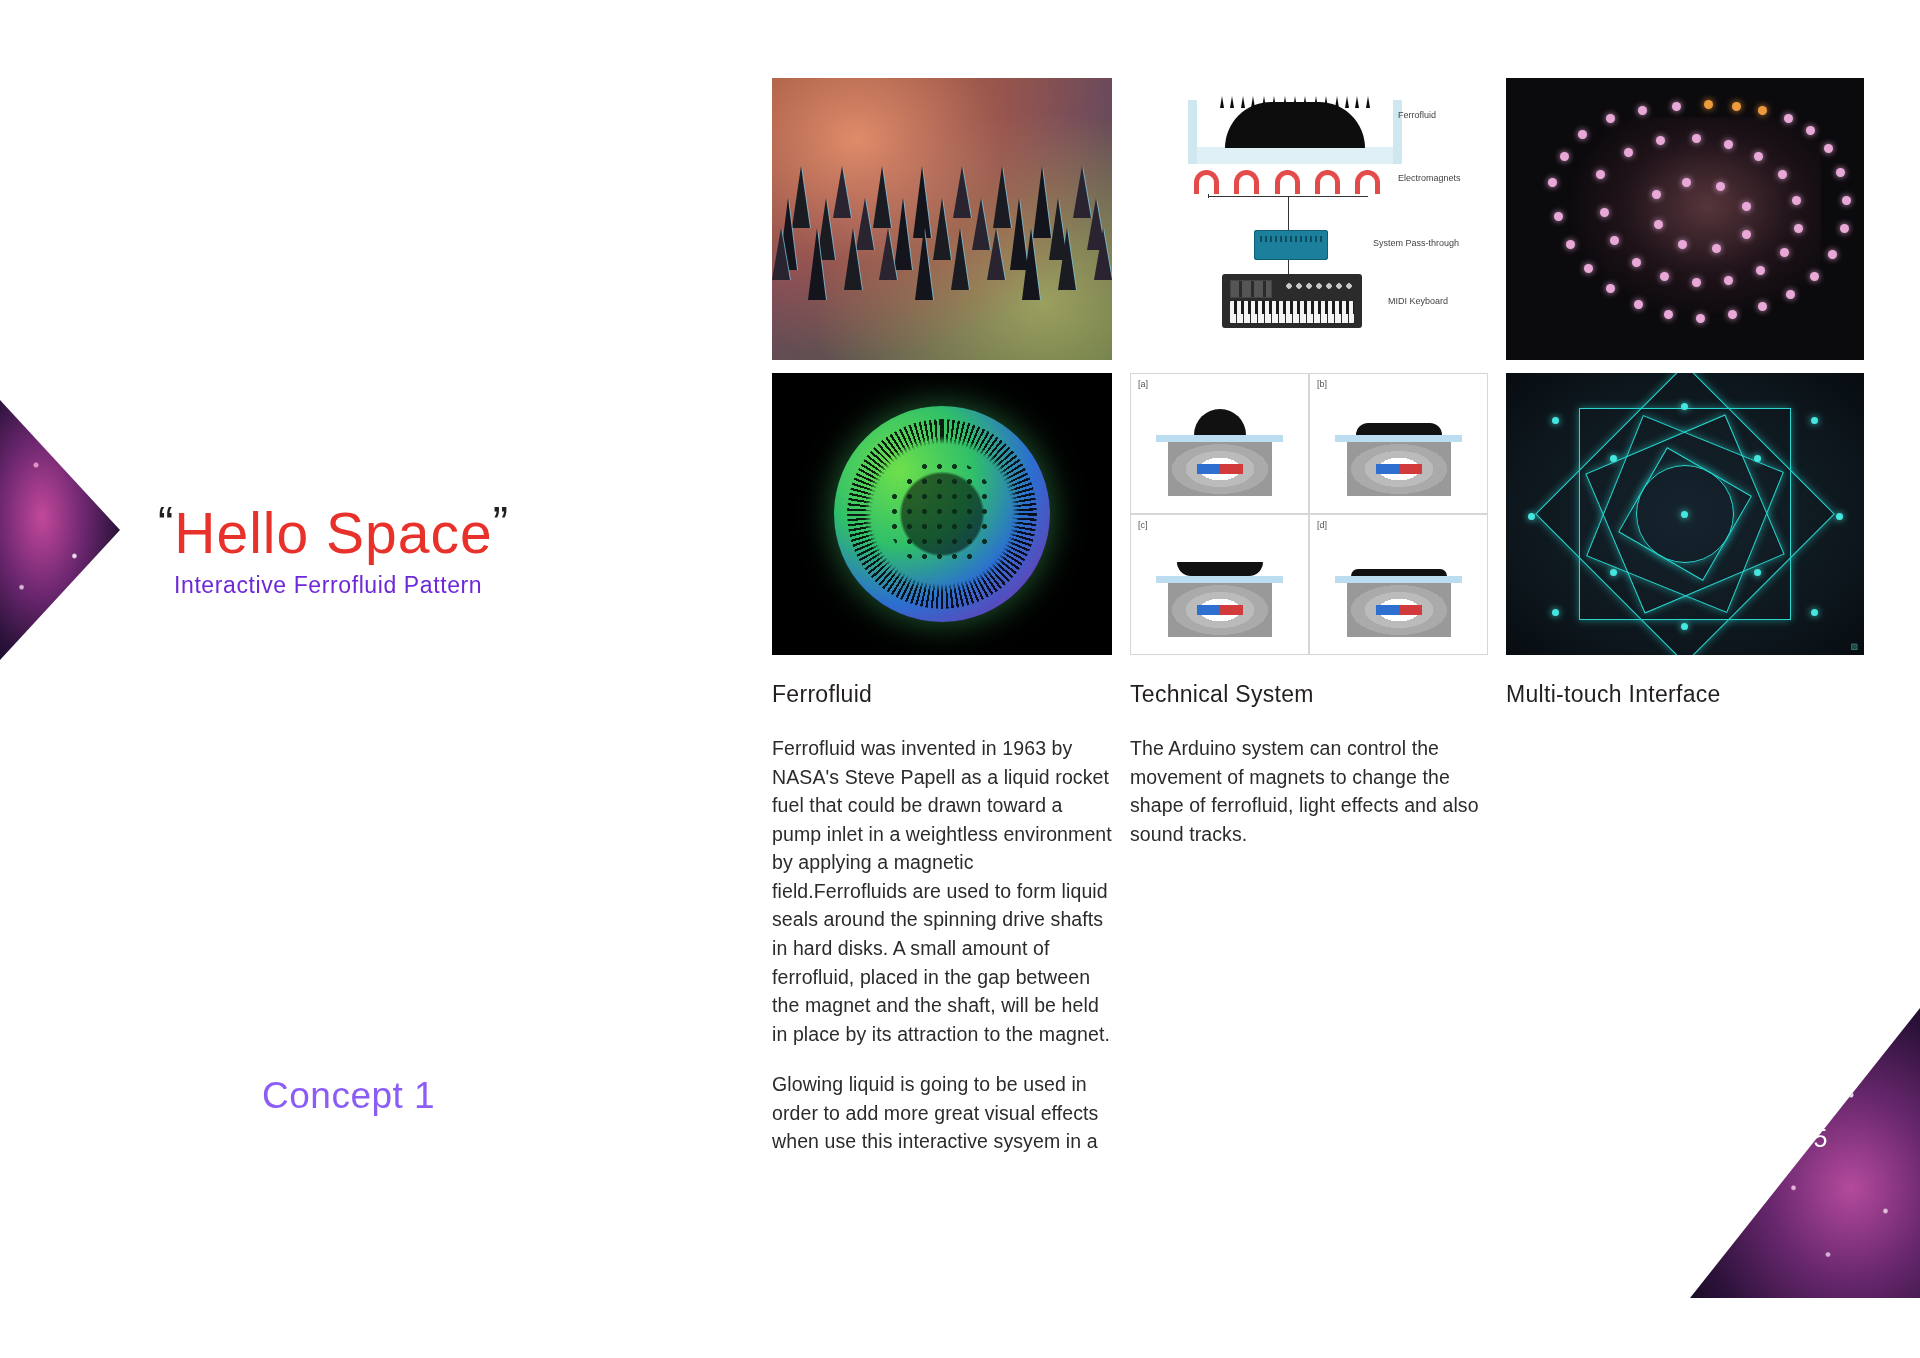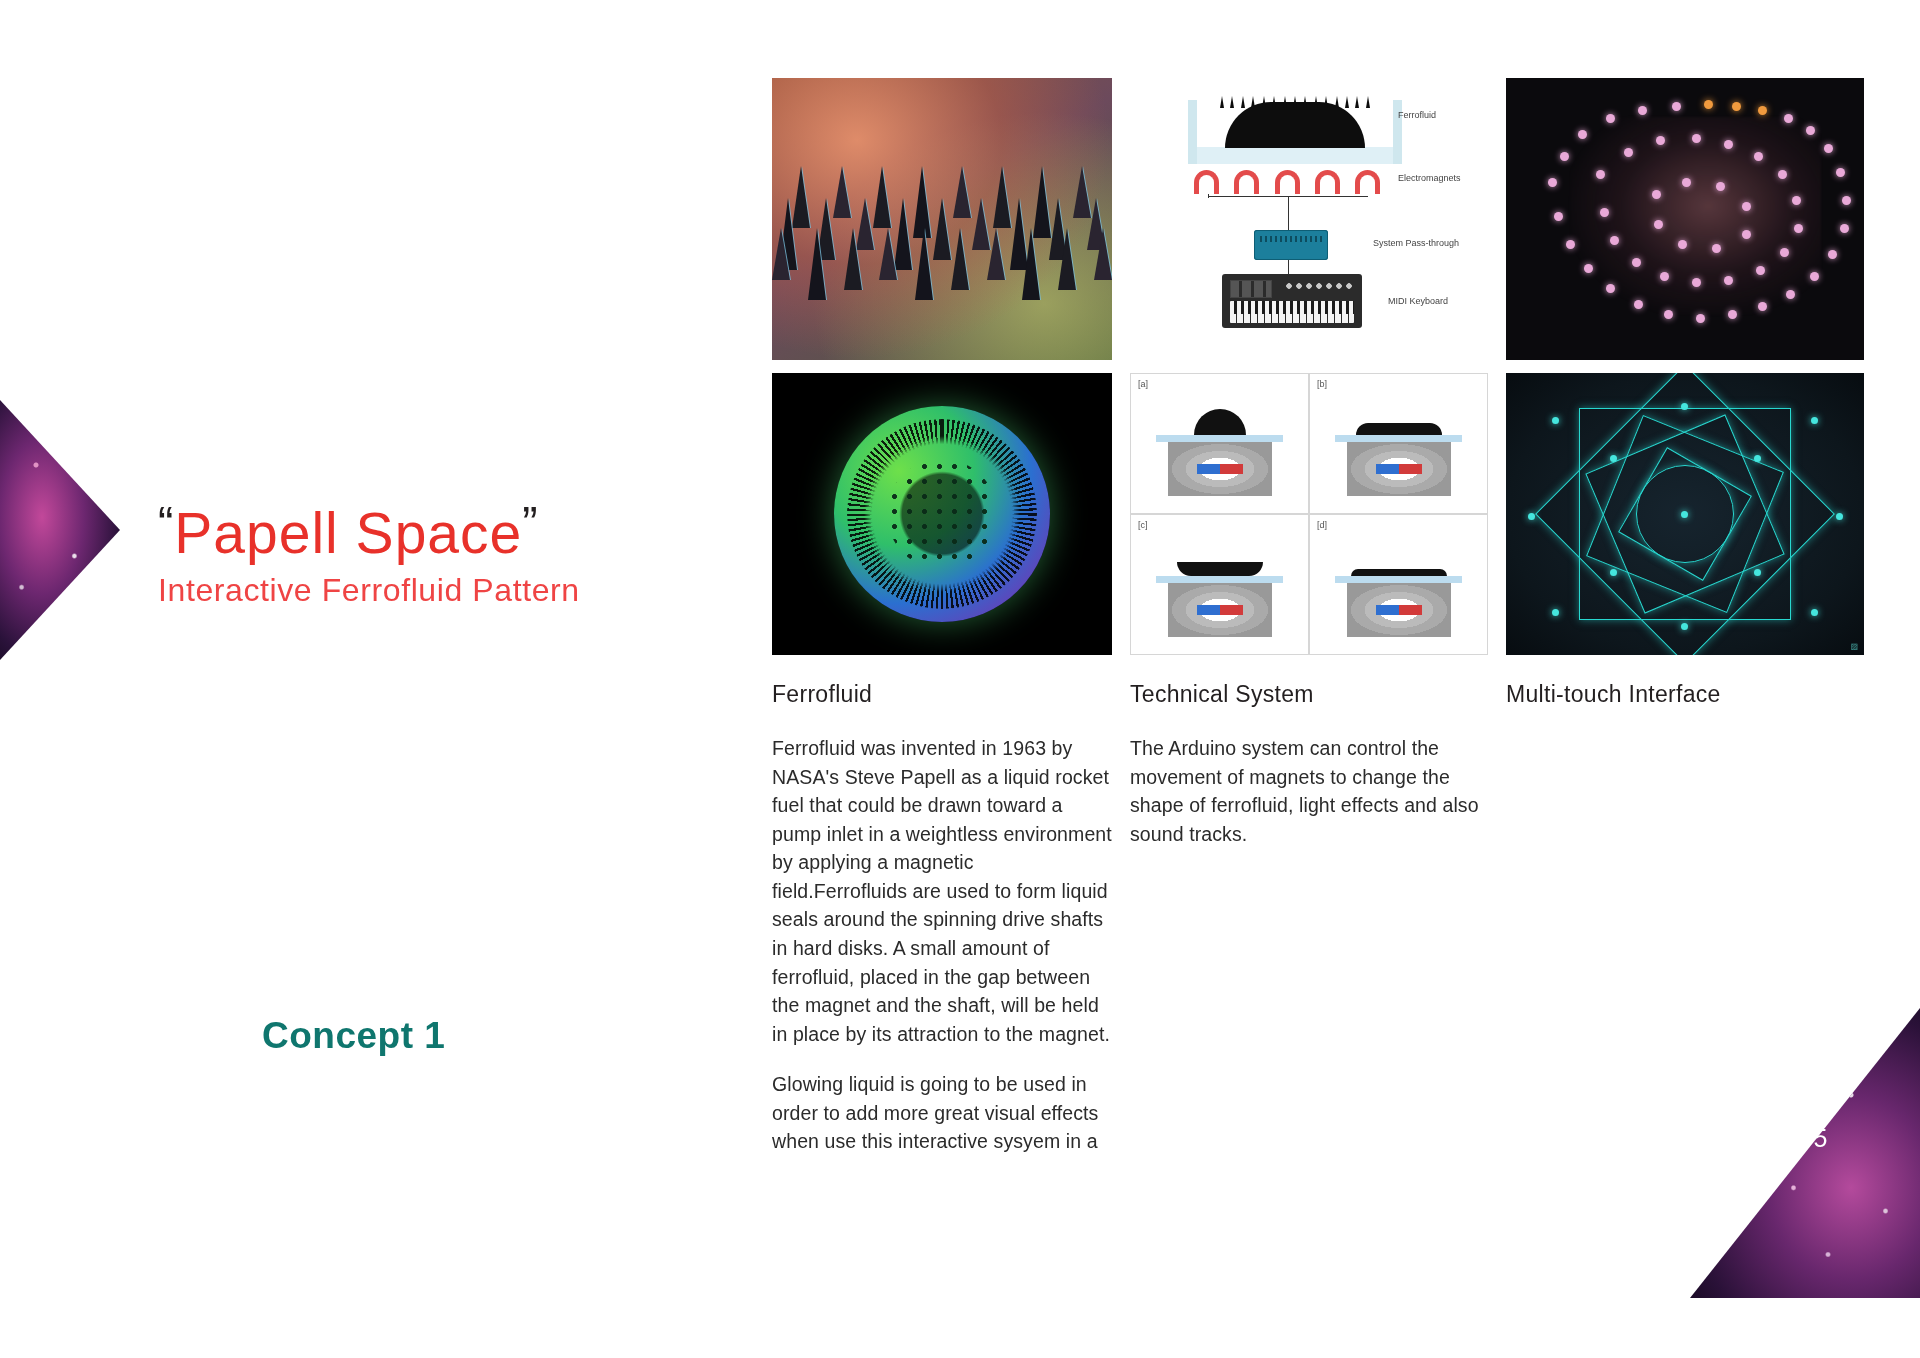--- a/index.html
+++ b/index.html
@@ -71,34 +71,33 @@
     letter-spacing: 1px;
     line-height: 1;
   }
   .title-line .quote {
     color: #231f20;
     font-size: 46px;
     vertical-align: 14px;
   }
   .subtitle {
     margin-top: 10px;
-    margin-left: 0;
-    font-size: 32px;
-    color: #ef4444;
+    margin-left: 16px;
+    font-size: 23px;
+    color: #6d28d9;
     letter-spacing: 0.6px;
     font-weight: 400;
   }
   .concept-label {
     position: absolute;
     left: 262px;
-    top: 1015px;
+    top: 1075px;
     font-size: 37px;
-    color: #0f766e;
+    color: #8b5cf6;
     letter-spacing: 0.5px;
-    font-weight: bold;
   }
 
   
   .grid {
     position: absolute;
     left: 772px;
     top: 78px;
     width: 1092px;
     display: grid;
     grid-template-columns: 340px 358px 358px;
@@ -358,21 +357,21 @@
   .geo-wm { position: absolute; right: 6px; bottom: 4px; font-size: 8px; color: #5ad7d0; opacity: 0.7; }
 </style>
 </head>
 <body>
 
 <div class="wedge wedge-left"></div>
 <div class="wedge wedge-right"></div>
 <div class="page-number">5</div>
 
 <div class="left-col">
-  <div class="title-line"><span class="quote">“</span><span>Papell Space</span><span class="quote">”</span></div>
+  <div class="title-line"><span class="quote">“</span><span>Hello Space</span><span class="quote">”</span></div>
   <div class="subtitle">Interactive Ferrofluid Pattern</div>
 </div>
 <div class="concept-label">Concept 1</div>
 
 <div class="grid">
 
   <div class="col col1">
     <div class="thumb art-spikes">
       <div class="spike-row" style="top:88px">
         <span class="spike"></span>

